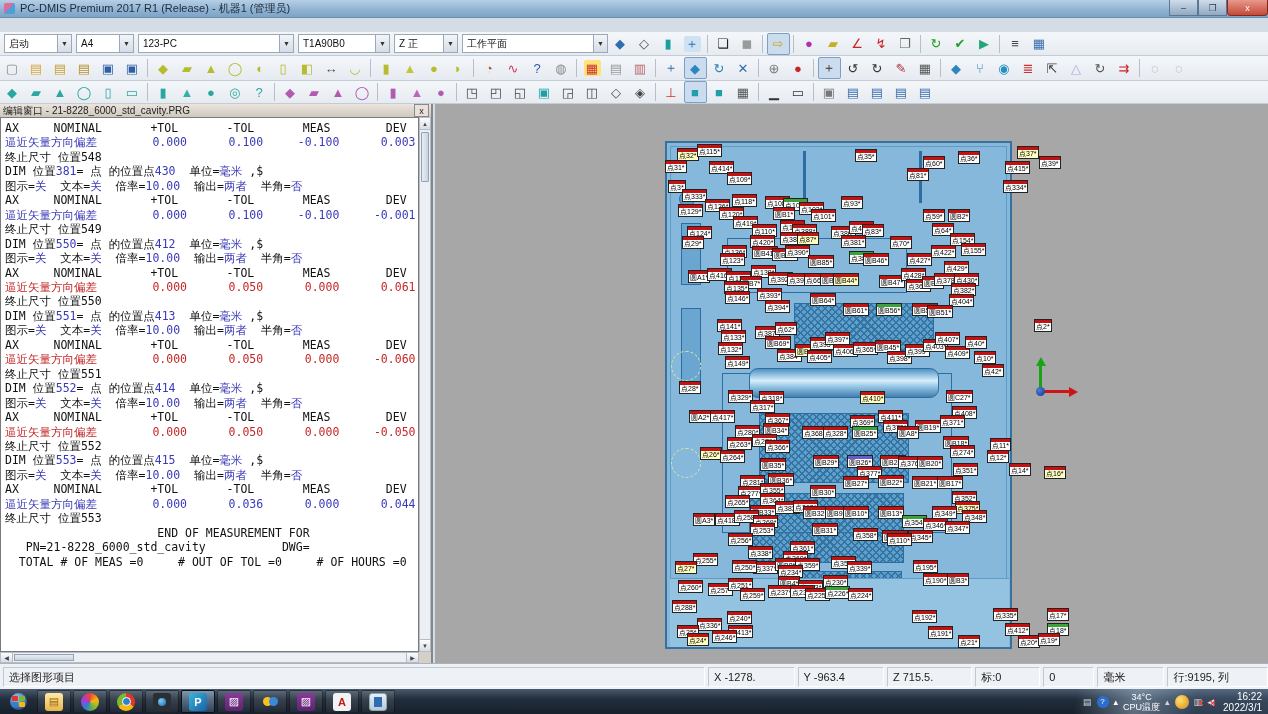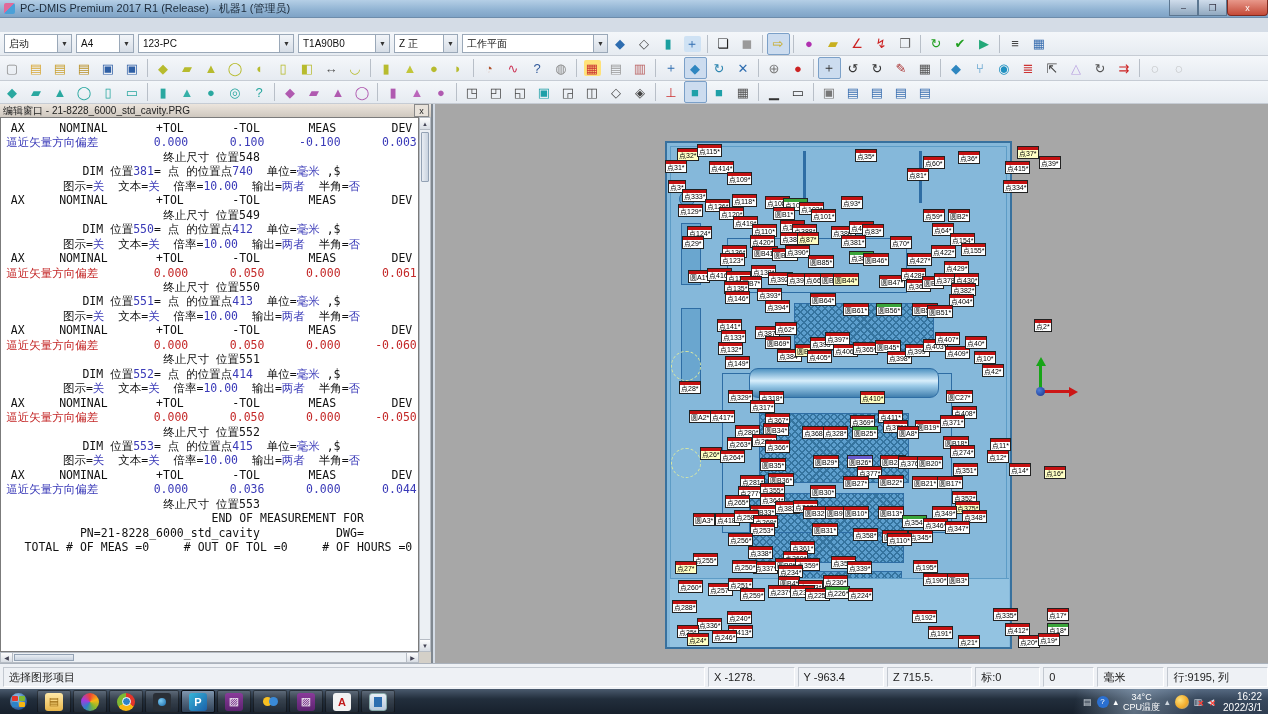--- a/index.html
+++ b/index.html
@@ -38,21 +38,21 @@
   .icon i{position:relative;z-index:1;font-style:normal;}
   
   .main{position:absolute;left:0;top:104px;width:1268px;height:559px;}
   .editwin{position:absolute;left:0;top:0;width:433px;height:559px;background:#d4d0c8;
     border-right:2px solid #808890;box-sizing:border-box;}
   .editwin-title{height:13px;background:linear-gradient(#ece5dd,#cfc8bf);display:flex;align-items:center;
     font-size:10px;color:#222;padding-left:3px;border-bottom:1px solid #9a958d;}
   .editwin-title .xbtn{margin-left:auto;margin-right:2px;width:13px;height:11px;font-size:9px;
     display:flex;align-items:center;justify-content:center;background:#e8e2da;border:1px solid #888;color:#222;}
   .editwin-body{position:absolute;left:0;top:13px;right:12px;bottom:11px;background:#fff;
-    border:1px solid #7b7b7b;box-sizing:border-box;overflow:hidden;padding:3px 0 0 4px;text-align:center;}
+    border:1px solid #7b7b7b;box-sizing:border-box;overflow:hidden;padding:3px 0 0 4px;}
   .rline{white-space:pre;font-family:"DejaVu Sans Mono",monospace;font-size:11.5px;line-height:14.45px;color:#111;}
   .ck{color:#111;} .cb{color:#3a3ab8;} .cr{color:#c42828;}
   .vscroll{position:absolute;right:0;top:13px;bottom:11px;width:12px;background:#ecf0f4;border:1px solid #b6bcc4;box-sizing:border-box;}
   .vscroll .sarrow{height:11px;font-size:6px;display:flex;align-items:center;justify-content:center;color:#445;background:linear-gradient(#fdfdfd,#d8dde4);border-bottom:1px solid #b6bcc4;}
   .vscroll .sarrow.down{position:absolute;bottom:0;left:0;right:0;border-top:1px solid #b6bcc4;border-bottom:none;}
   .vthumb{position:absolute;left:1px;right:1px;top:14px;height:48px;background:linear-gradient(90deg,#e8edf3,#c9d3df);border:1px solid #93a2b4;border-radius:1px;}
   .hscroll{position:absolute;left:0;bottom:0;right:12px;height:11px;background:#ecf0f4;border:1px solid #b6bcc4;box-sizing:border-box;display:flex;}
   .hscroll .sarrow{width:11px;font-size:6px;display:flex;align-items:center;justify-content:center;color:#445;background:linear-gradient(#fdfdfd,#d8dde4);border-right:1px solid #b6bcc4;}
   .hscroll .sarrow.right{margin-left:auto;border-left:1px solid #b6bcc4;border-right:none;}
   .hthumb{width:58px;margin:1px 0 1px 1px;background:linear-gradient(#e8edf3,#c9d3df);border:1px solid #93a2b4;}
@@ -482,23 +482,24 @@
 
     <div class="editwin">
       <div class="editwin-title">
         <span>编辑窗口 - 21-8228_6000_std_cavity.PRG</span>
         <span class="xbtn">x</span>
       </div>
       <div class="editwin-body">
           <div class="rline"><span class="ck">AX     NOMINAL       +TOL       -TOL       MEAS        DEV</span></div>
           <div class="rline"><span class="cb">逼近矢量方向偏差        0.000      0.100     -0.100      0.003</span></div>
           <div class="rline"><span class="ck">终止尺寸 位置548</span></div>
-          <div class="rline"><span class="ck">DIM 位置</span><span class="cb">381</span><span class="ck">= 点 的位置点</span><span class="cb">740</span><span class="ck">  单位=</span><span class="cb">毫米</span><span class="ck"> ,$</span></div>
+          <div class="rline"><span class="ck">DIM 位置</span><span class="cb">381</span><span class="ck">= 点 的位置点</span><span class="cb">430</span><span class="ck">  单位=</span><span class="cb">毫米</span><span class="ck"> ,$</span></div>
           <div class="rline"><span class="ck">图示=</span><span class="cb">关</span><span class="ck">  文本=</span><span class="cb">关</span><span class="ck">  倍率=</span><span class="cb">10.00</span><span class="ck">  输出=</span><span class="cb">两者</span><span class="ck">  半角=</span><span class="cb">否</span></div>
           <div class="rline"><span class="ck">AX     NOMINAL       +TOL       -TOL       MEAS        DEV</span></div>
+          <div class="rline"><span class="cb">逼近矢量方向偏差        0.000      0.100     -0.100     -0.001</span></div>
           <div class="rline"><span class="ck">终止尺寸 位置549</span></div>
           <div class="rline"><span class="ck">DIM 位置</span><span class="cb">550</span><span class="ck">= 点 的位置点</span><span class="cb">412</span><span class="ck">  单位=</span><span class="cb">毫米</span><span class="ck"> ,$</span></div>
           <div class="rline"><span class="ck">图示=</span><span class="cb">关</span><span class="ck">  文本=</span><span class="cb">关</span><span class="ck">  倍率=</span><span class="cb">10.00</span><span class="ck">  输出=</span><span class="cb">两者</span><span class="ck">  半角=</span><span class="cb">否</span></div>
           <div class="rline"><span class="ck">AX     NOMINAL       +TOL       -TOL       MEAS        DEV</span></div>
           <div class="rline"><span class="cr">逼近矢量方向偏差        0.000      0.050      0.000      0.061</span></div>
           <div class="rline"><span class="ck">终止尺寸 位置550</span></div>
           <div class="rline"><span class="ck">DIM 位置</span><span class="cb">551</span><span class="ck">= 点 的位置点</span><span class="cb">413</span><span class="ck">  单位=</span><span class="cb">毫米</span><span class="ck"> ,$</span></div>
           <div class="rline"><span class="ck">图示=</span><span class="cb">关</span><span class="ck">  文本=</span><span class="cb">关</span><span class="ck">  倍率=</span><span class="cb">10.00</span><span class="ck">  输出=</span><span class="cb">两者</span><span class="ck">  半角=</span><span class="cb">否</span></div>
           <div class="rline"><span class="ck">AX     NOMINAL       +TOL       -TOL       MEAS        DEV</span></div>
           <div class="rline"><span class="cr">逼近矢量方向偏差        0.000      0.050      0.000     -0.060</span></div>

